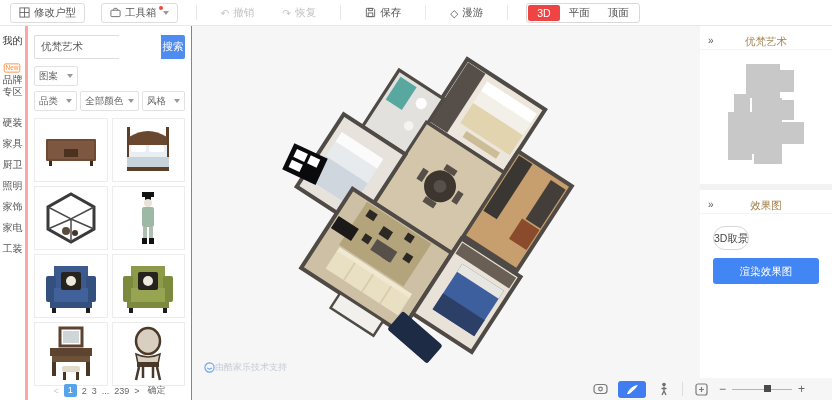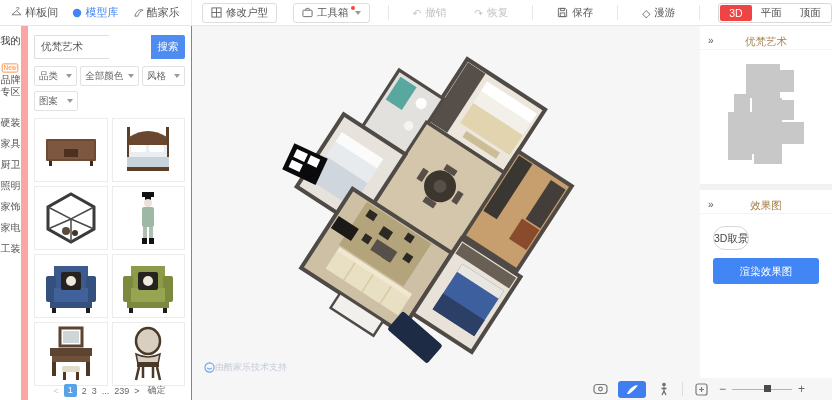--- a/index.html
+++ b/index.html
@@ -21,34 +21,34 @@
   .sep { width:1px; height:15px; background:#e8e8e8; margin:0 2px; }
   .red-dot { position:absolute; top:2px; right:14px; width:4px; height:4px; border-radius:50%; background:#f5483b; }
   .caret { width:0; height:0; border-left:3.5px solid transparent; border-right:3.5px solid transparent;
            border-top:4px solid #999; margin-left:2px; }
   .seg { display:flex; align-items:center; border:1px solid #d9d9d9; border-radius:3px; background:#fff; height:20px; padding:1px; }
   .seg-item { padding:0 9px; height:16px; display:flex; align-items:center; font-size:10.5px; color:#555; border-radius:2px; }
   .seg-item.active { background:#ef4444; color:#fff; }
 
   
   .rail { position:absolute; top:26px; left:0; bottom:0; width:28px; background:#fff;
-          border-right:7px solid #fca5a5; display:flex; flex-direction:column; align-items:center; padding-top:9px; }
+          border-right:3px solid #fca5a5; display:flex; flex-direction:column; align-items:center; padding-top:9px; }
   .rail-item { width:24px; text-align:center; font-size:10px; color:#555; line-height:1.2; margin-bottom:9px; cursor:pointer; }
   .rail-item.mine { color:#333; margin-bottom:14px; }
   .rail-badge { display:inline-block; font-size:7px; color:#ff8c3c; border:1px solid #ff8c3c; border-radius:2px;
                 padding:0 1px; line-height:8px; transform:scale(.92); margin-bottom:1px; }
   .rail-gap { height:10px; }
 
   
   .panel { position:absolute; top:26px; left:28px; bottom:0; width:164px; background:#fff;
            border-right:1px solid #14b8a6; padding:9px 6px 0; }
   .search-row { display:flex; height:24px; margin-bottom:7px; }
   .search-input { flex:1; min-width:0; border:1px solid #ddd; border-right:none; border-radius:2px 0 0 2px;
                   font-size:10.5px; color:#555; padding:0 6px; outline:none; font-family:"Liberation Sans",sans-serif; }
-  .search-btn { width:34px; background:#4e8cf0; color:#fff; font-size:10.5px; border:none; border-radius:0 2px 2px 0; cursor:pointer;margin-left:42px; }
+  .search-btn { width:24px; background:#4e8cf0; color:#fff; font-size:10.5px; border:none; border-radius:0 2px 2px 0; cursor:pointer;margin-left:42px; }
   .filter-row { display:flex; gap:3px; margin-bottom:5px; }
   .select { border:1px solid #e2e2e2; border-radius:2px; height:20px; font-size:9.5px; color:#666; background:#fff;
             display:flex; align-items:center; justify-content:space-between; padding:0 4px; cursor:pointer; }
   .sel-1 { width:44px; } .sel-2 { width:60px; } .sel-3 { width:44px; }
   .grid { display:grid; grid-template-columns:1fr 1fr; gap:4px; margin-top:7px; }
   .tile { background:#fff; border:1px solid #ececec; height:64px; display:flex; align-items:center; justify-content:center; cursor:pointer; }
   .pager { position:absolute; bottom:3px; left:0; right:0; display:flex; align-items:center; justify-content:center;
            gap:5px; font-size:9px; color:#666; }
   .page { cursor:pointer; }
   .page.prev { color:#ccc; }
@@ -86,40 +86,20 @@
   .zoomer { display:flex; align-items:center; gap:6px; }
   .zoom-glyph { font-size:12px; color:#666; cursor:pointer; line-height:1; }
   .slider { position:relative; width:60px; height:10px; cursor:pointer; }
   .slider .track { position:absolute; top:4.5px; left:0; right:0; height:1px; background:#b5b5b5; }
   .slider .handle { position:absolute; top:1px; left:32px; width:7px; height:7px; background:#4a4a4a; cursor:grab; }
 </style>
 </head>
 <body>
 
 <div class="topbar">
-  <div class="tabs">
-    <div class="tab">
-      <svg width="11" height="11" viewBox="0 0 12 12">
-          <path d="M6 1.5 a1.3 1.3 0 1 1 1.3 1.3 L6 4 L11 8.5 H1 L6 4" fill="none" stroke="#777" stroke-width="1"></path>
-        </svg>
-      <span>样板间</span>
-    </div>
-    <div class="tab active">
-      <svg width="10" height="10" viewBox="0 0 10 10">
-          <circle cx="5" cy="5" r="4.2" fill="#4285f4"></circle>
-        </svg>
-      <span>模型库</span>
-    </div>
-    <div class="tab">
-      <svg width="11" height="11" viewBox="0 0 12 12">
-          <path d="M2 10 C4 3 9 2 11 3.5 C8 4.5 6 7 5.2 10 Z" fill="none" stroke="#777" stroke-width="1"></path>
-        </svg>
-      <span>酷家乐</span>
-    </div>
-  </div>
 
   <div class="toolbar">
     <div class="tb-chip">
       <svg width="11" height="11" viewBox="0 0 12 12">
           <rect x="1" y="1" width="10" height="10" fill="none" stroke="#666" stroke-width="1"></rect>
           <path d="M6 1 V11 M1 6 H11" stroke="#666" stroke-width="1"></path>
         </svg>
       <span>修改户型</span>
     </div>
     <div class="tb-chip">
@@ -185,35 +165,35 @@
   <div class="rail-item">工装</div>
 </div>
 
 <div class="panel">
   <div class="search-row">
     <input class="search-input" type="text" value="优梵艺术" style="">
     <button class="search-btn">搜索</button>
   </div>
   <div class="filter-row">
     <div class="select sel-1">
+      <span>图案</span>
+        <span class="caret"></span>
+    </div>
+  </div>
+  <div class="filter-row">
+    <div class="select sel-1">
       <span>品类</span>
         <span class="caret"></span>
     </div>
     <div class="select sel-2">
       <span>全部颜色</span>
         <span class="caret"></span>
     </div>
     <div class="select sel-3">
       <span>风格</span>
-        <span class="caret"></span>
-    </div>
-  </div>
-  <div class="filter-row">
-    <div class="select sel-1">
-      <span>图案</span>
         <span class="caret"></span>
     </div>
   </div>
 
   <div class="grid">
     <div class="tile">
       <svg width="62" height="50" viewBox="0 0 62 50">
         <rect x="6" y="14" width="50" height="22" rx="1" fill="#6e4a33"></rect>
         <rect x="8" y="16" width="46" height="18" fill="#7d5740"></rect>
         <rect x="24" y="24" width="14" height="8" fill="#4c3120"></rect>

